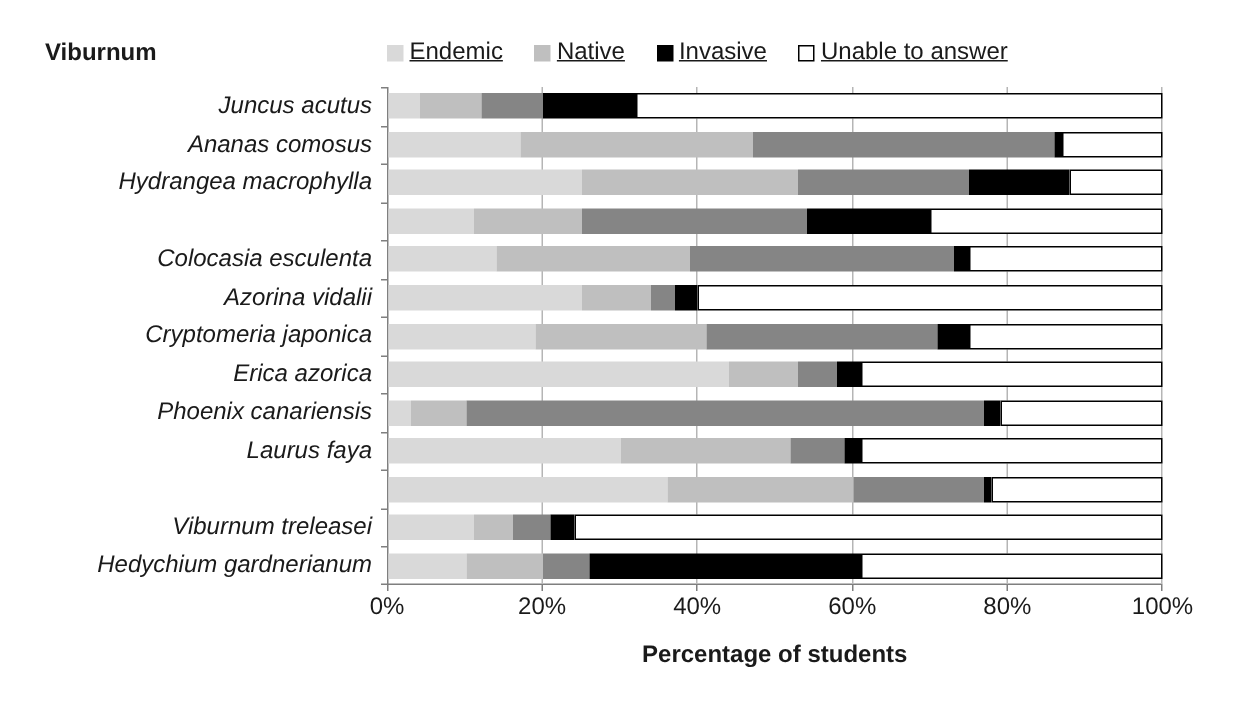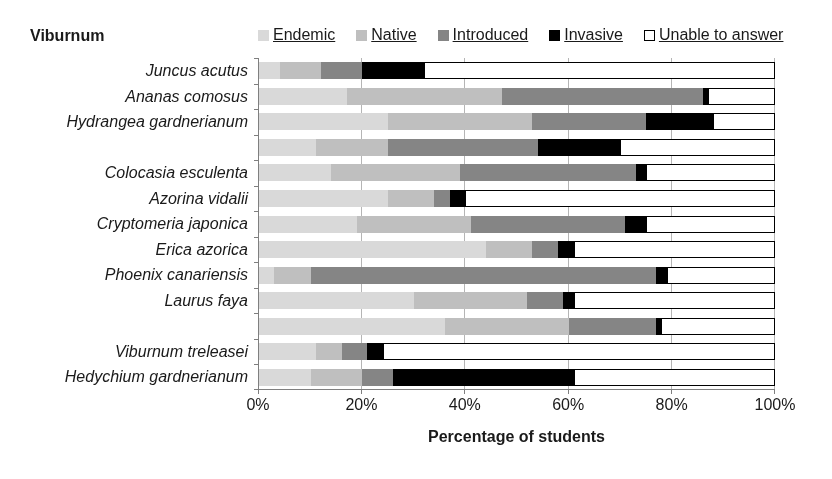--- a/index.html
+++ b/index.html
@@ -122,37 +122,33 @@
   <div class="legend" id="legend">
       <div class="legend-item">
         <span class="legend-swatch" style="background: rgb(217, 217, 217);"></span>
         <span>Endemic</span>
       </div>
       <div class="legend-item">
         <span class="legend-swatch" style="background: rgb(191, 191, 191);"></span>
         <span>Native</span>
       </div>
       <div class="legend-item">
-        <span class="legend-swatch" style="background: rgb(133, 133, 133);"></span>
-        <span>Introduced</span>
-      </div>
-      <div class="legend-item">
         <span class="legend-swatch" style="background: rgb(0, 0, 0);"></span>
         <span>Invasive</span>
       </div>
       <div class="legend-item">
         <span class="legend-swatch white" style="background: rgb(255, 255, 255);"></span>
         <span>Unable to answer</span>
       </div>
     </div>
 
   <div class="ylabels" id="ylabels">
       <div class="species-label" style="top: 0px; height: 25.5385px; line-height: 25.5385px;">Juncus acutus</div>
       <div class="species-label" style="top: 25.5385px; height: 25.5385px; line-height: 25.5385px;">Ananas comosus</div>
-      <div class="species-label" style="top: 51.0769px; height: 25.5385px; line-height: 25.5385px;">Hydrangea gardnerianum</div>
+      <div class="species-label" style="top: 51.0769px; height: 25.5385px; line-height: 25.5385px;">Hydrangea macrophylla</div>
       <div class="species-label" style="top: 102.154px; height: 25.5385px; line-height: 25.5385px;">Colocasia esculenta</div>
       <div class="species-label" style="top: 127.692px; height: 25.5385px; line-height: 25.5385px;">Azorina vidalii</div>
       <div class="species-label" style="top: 153.231px; height: 25.5385px; line-height: 25.5385px;">Cryptomeria japonica</div>
       <div class="species-label" style="top: 178.769px; height: 25.5385px; line-height: 25.5385px;">Erica azorica</div>
       <div class="species-label" style="top: 204.308px; height: 25.5385px; line-height: 25.5385px;">Phoenix canariensis</div>
       <div class="species-label" style="top: 229.846px; height: 25.5385px; line-height: 25.5385px;">Laurus faya</div>
       <div class="species-label" style="top: 280.923px; height: 25.5385px; line-height: 25.5385px;">Viburnum treleasei</div>
       <div class="species-label" style="top: 306.462px; height: 25.5385px; line-height: 25.5385px;">Hedychium gardnerianum</div>
     </div>
 

